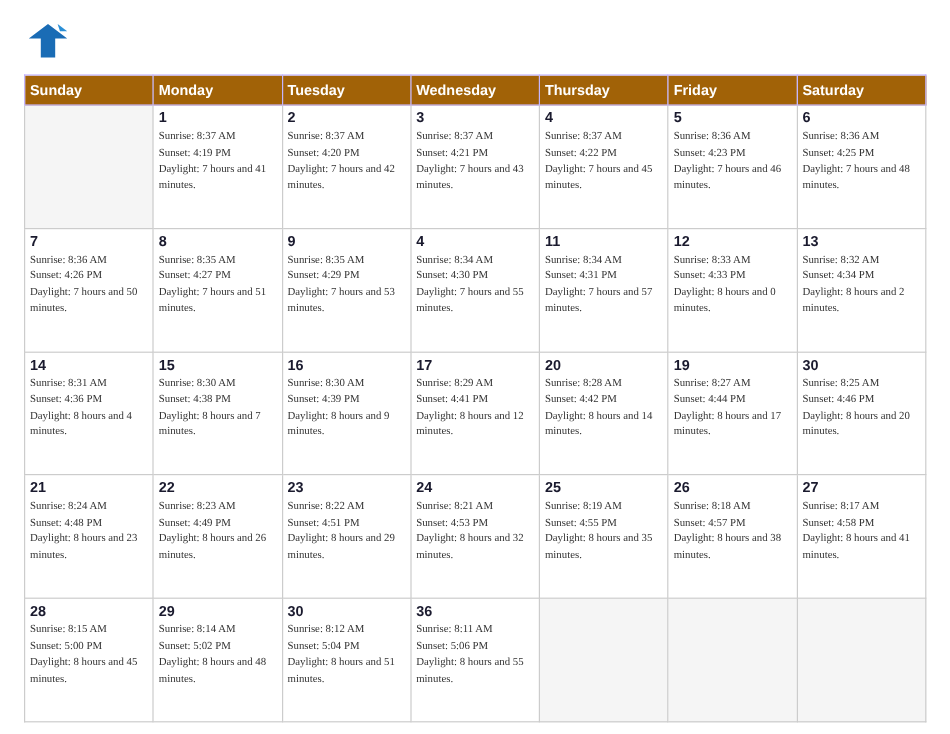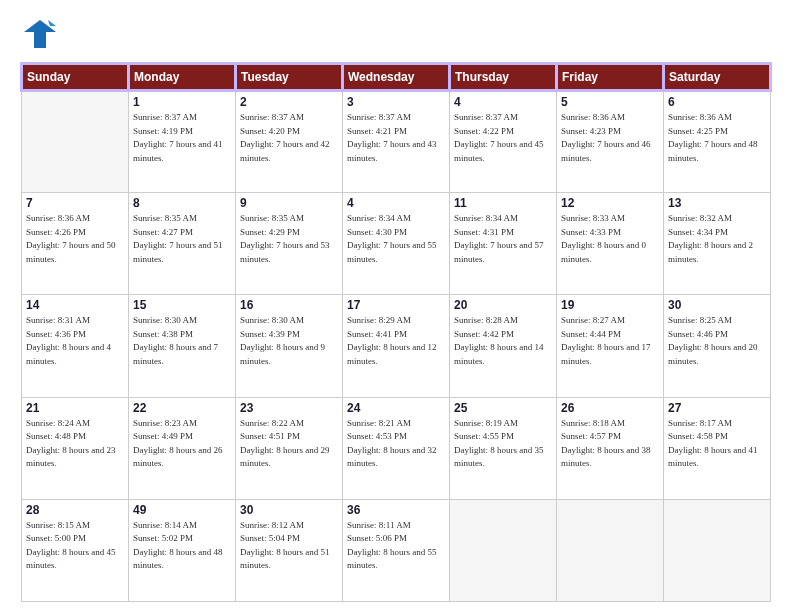--- a/index.html
+++ b/index.html
@@ -56,27 +56,27 @@
       color: #444;
       margin-top: 2px;
     }
     .calendar-table {
       width: 100%;
       border-collapse: collapse;
       flex: 1;
       table-layout: fixed;
     }
     .calendar-table th {
-      background-color: #7f1d1d;
+      background-color: #a16207;
       color: #fff;
       font-size: 12px;
       font-weight: bold;
       padding: 5px 4px;
       text-align: left;
-      border: 3px solid #c4b5fd;
+      border: 1px solid #c4b5fd;
     }
     .calendar-table td {
       border: 1px solid #ccc;
       vertical-align: top;
       padding: 3px 4px;
       font-size: 9.5px;
       color: #222;
       height: 88px;
       background: #fff;
     }
@@ -246,21 +246,21 @@
             <div class="day-number">27</div>
             <div class="day-info">Sunrise: 8:17 AM<br>Sunset: 4:58 PM<br>Daylight: 8 hours and 41 minutes.</div>
           </td>
         </tr>
         <tr>
           <td>
             <div class="day-number">28</div>
             <div class="day-info">Sunrise: 8:15 AM<br>Sunset: 5:00 PM<br>Daylight: 8 hours and 45 minutes.</div>
           </td>
           <td>
-            <div class="day-number">49</div>
+            <div class="day-number">29</div>
             <div class="day-info">Sunrise: 8:14 AM<br>Sunset: 5:02 PM<br>Daylight: 8 hours and 48 minutes.</div>
           </td>
           <td>
             <div class="day-number">30</div>
             <div class="day-info">Sunrise: 8:12 AM<br>Sunset: 5:04 PM<br>Daylight: 8 hours and 51 minutes.</div>
           </td>
           <td>
             <div class="day-number">36</div>
             <div class="day-info">Sunrise: 8:11 AM<br>Sunset: 5:06 PM<br>Daylight: 8 hours and 55 minutes.</div>
           </td>

